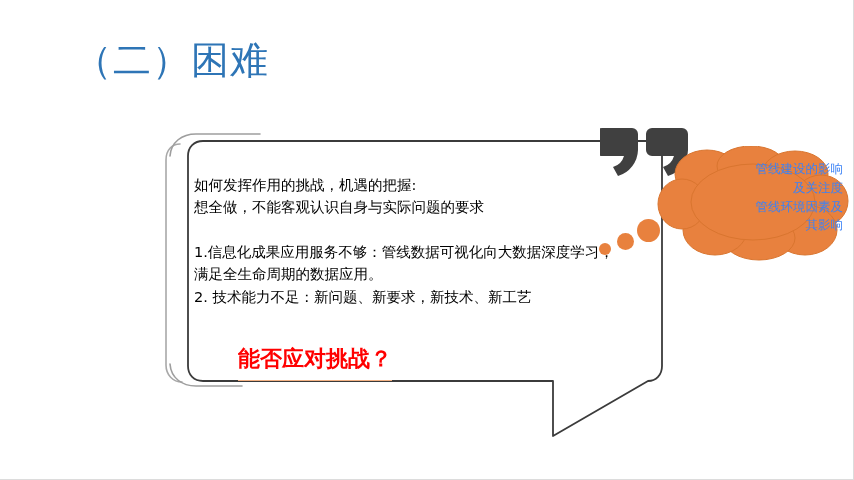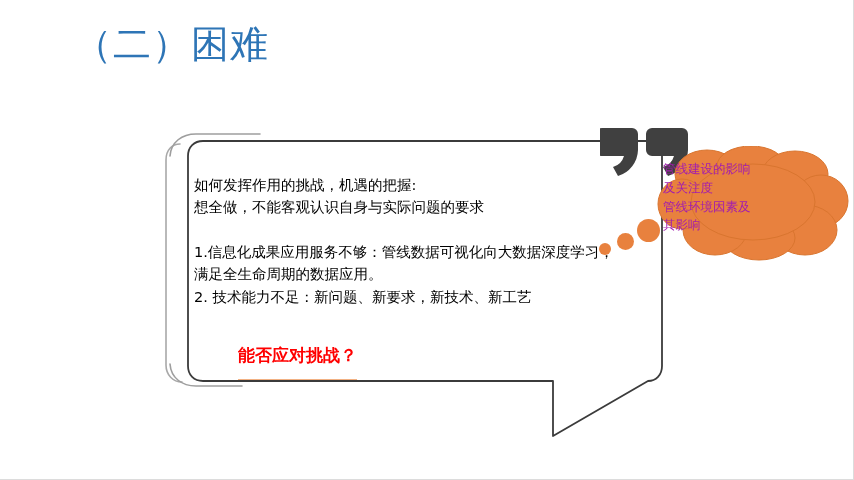--- a/index.html
+++ b/index.html
@@ -18,21 +18,21 @@
     overflow: hidden;
     box-sizing: border-box;
     border-right: 1px solid #dcdcdc;
     border-bottom: 1px solid #dcdcdc;
   }
 
   
   #slide-title {
     position: absolute;
     left: 74px;
-    top: 22px;
+    top: 38px;
     font-size: 38px;
     line-height: 1.2;
     color: #2E75B6;
     letter-spacing: 1px;
     white-space: nowrap;
     font-weight: 400;
   }
 
   
   #bubble-svg {
@@ -61,25 +61,25 @@
   #bubble-text .para-items {
     margin: 22px 0 0 0;
     white-space: pre-line;
   }
 
   
   #red-question {
     position: absolute;
     left: 238px;
     top: 344px;
-    font-size: 17px;
+    font-size: 22px;
     font-weight: bold;
     color: #FF0000;
     border-bottom: 1px solid #F2B183;
-    padding-bottom: 12px;
+    padding-bottom: 6px;
     white-space: nowrap;
   }
 
   
   #quote-marks {
     position: absolute;
     left: 600px;
     top: 126px;
     width: 92px;
     height: 52px;
@@ -91,22 +91,22 @@
     left: 655px;
     top: 146px;
     width: 195px;
     height: 115px;
   }
   #cloud-text {
     position: absolute;
     left: 663px;
     top: 160px;
     width: 180px;
-    text-align: left;
-    color: #a21caf;
+    text-align: right;
+    color: #3b82f6;
     font-size: 12.5px;
     line-height: 1.5;
     white-space: pre-line;
     z-index: 3;
   }
 
   
   .trail-dot {
     position: absolute;
     border-radius: 50%;

